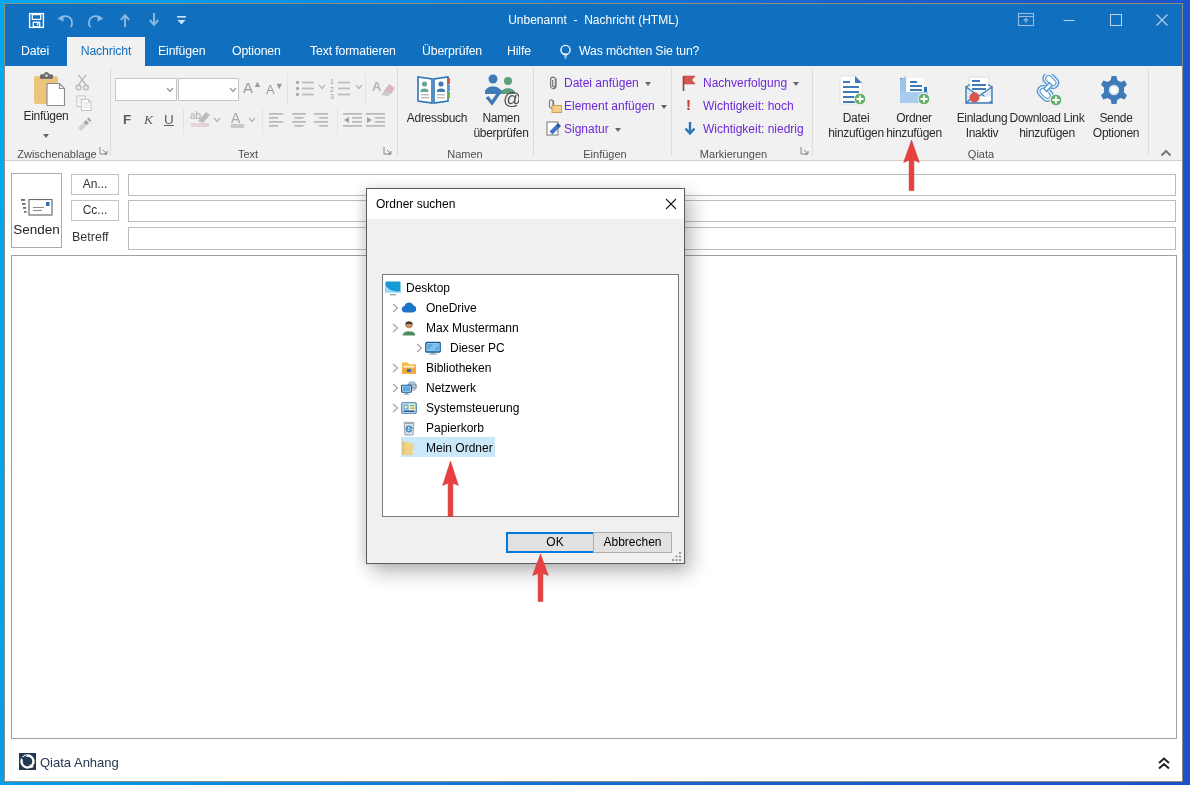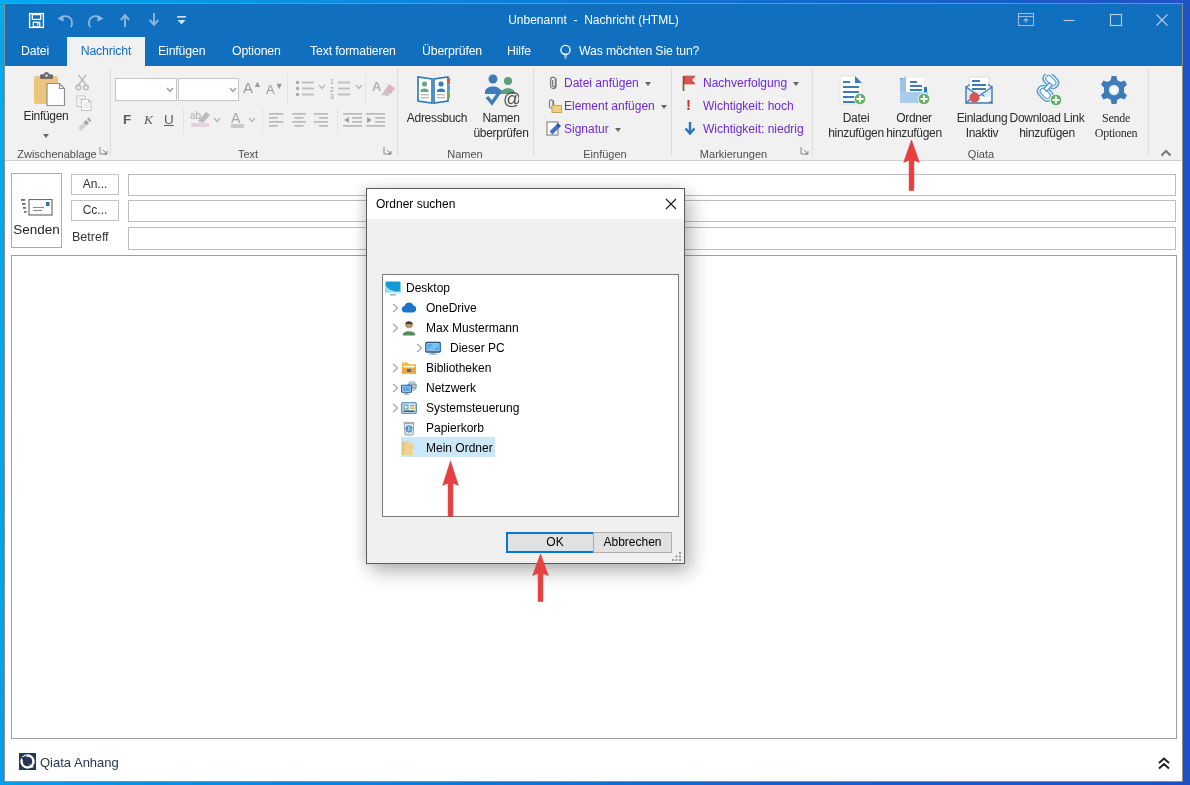--- a/index.html
+++ b/index.html
@@ -335,21 +335,21 @@
       </g>
       <circle cx="25" cy="26" r="5.8" fill="#65b168" stroke="#f1f1f1" stroke-width="1"></circle>
       <path d="M25 22.5 L25 29.5 M21.5 26 L28.5 26" stroke="#fff" stroke-width="1.8"></path>
     </svg>
     <div class="bigbtn" style="left:982px;top:45px;width:120px;">Download Link<br>hinzufügen</div>
     <svg class="abs" style="left:1094px;top:9px" width="30" height="30" viewBox="0 0 30 30">
       <path fill="#3f7bb6" d="M12.6 1 L17.4 1 L18.3 5.2 A10.3 10.3 0 0 1 21.5 7 L25.6 5.6 L28 9.8 L24.9 12.7 A10.3 10.3 0 0 1 24.9 17.3 L28 20.2 L25.6 24.4 L21.5 23 A10.3 10.3 0 0 1 18.3 24.8 L17.4 29 L12.6 29 L11.7 24.8 A10.3 10.3 0 0 1 8.5 23 L4.4 24.4 L2 20.2 L5.1 17.3 A10.3 10.3 0 0 1 5.1 12.7 L2 9.8 L4.4 5.6 L8.5 7 A10.3 10.3 0 0 1 11.7 5.2 Z"></path>
       <circle cx="15" cy="15" r="5.2" fill="#d6e6f5"></circle>
       <circle cx="15" cy="15" r="3.4" fill="#fff"></circle>
     </svg>
-    <div class="bigbtn" style="left:1071px;top:45px;width:80px;font-family:Liberation Serif, serif;">Sende<br>Optionen</div>
+    <div class="bigbtn" style="left:1071px;top:45px;width:80px;">Sende<br>Optionen</div>
   </div>
   <div id="content">
     <div class="abs" style="left:6px;top:169px;width:51px;height:75px;border:1px solid #ababab;background:#fff;">
       <svg class="abs" style="left:9px;top:25px" width="32" height="17" viewBox="0 0 32 17">
         <rect x="0" y="0" width="4" height="1.8" fill="#6d6d6d"></rect>
         <rect x="1" y="4" width="3.5" height="1.8" fill="#6d6d6d"></rect>
         <rect x="2" y="8" width="3" height="1.8" fill="#6d6d6d"></rect>
         <rect x="3" y="12" width="2.5" height="1.8" fill="#6d6d6d"></rect>
         <rect x="8" y="0.5" width="23" height="15.5" fill="#fff" stroke="#6a6e73" stroke-width="1.2"></rect>
         <rect x="25" y="3" width="3.5" height="4" fill="#2e75b6"></rect>

